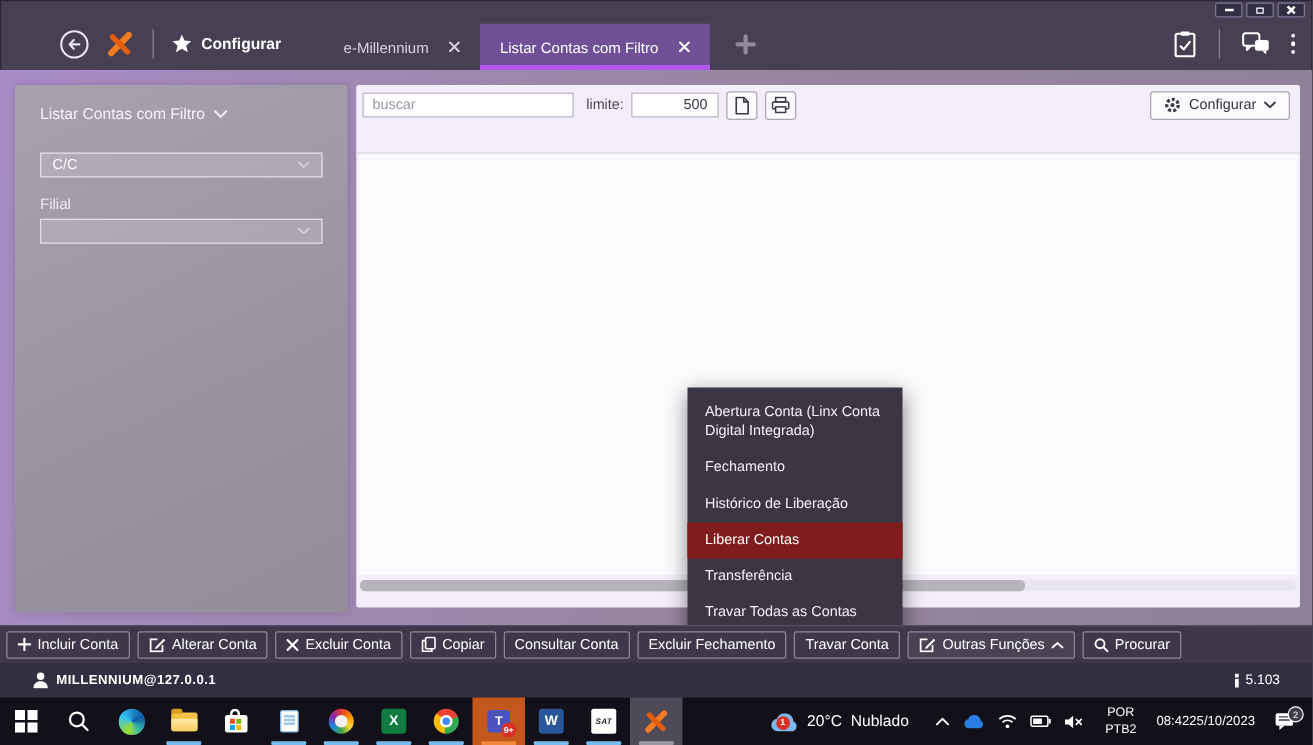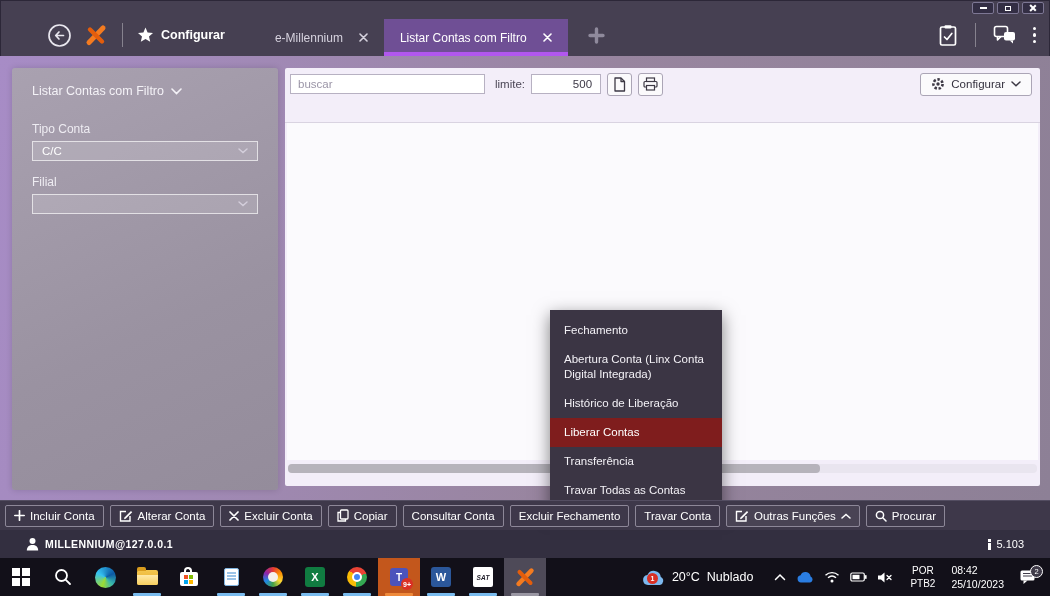--- a/index.html
+++ b/index.html
@@ -36,21 +36,21 @@
            padding:16px 20px;box-sizing:border-box;box-shadow:0 0 6px rgba(0,0,0,.15);}
   .sidebar-title{display:flex;align-items:center;gap:7px;color:#f4f2f7;font-size:12.5px;cursor:pointer;}
   .field{margin-top:14px;}
   .field-label{color:#eeecf2;font-size:12px;margin-bottom:5px;}
   .select{height:20px;background:rgba(255,255,255,.14);border:1px solid rgba(255,255,255,.65);
           display:flex;align-items:center;padding:0 9px;color:#fff;font-size:11.5px;cursor:pointer;box-sizing:border-box;}
   .select .chev{margin-left:auto;opacity:.8;display:flex;}
   
   .panel{position:absolute;left:285px;top:12px;right:10px;bottom:14px;background:#f3eef9;border-radius:2px;}
   .panel-toolbar{display:flex;align-items:center;height:32px;padding:0 8px 0 5px;}
-  .search-input{width:195px;height:20px;border:1px solid #b7b1c2;background:#fff;font-family:inherit;
+  .search-input{width:169px;height:20px;border:1px solid #b7b1c2;background:#fff;font-family:inherit;
                 font-size:11.5px;padding:0 7px;color:#3c3846;box-sizing:border-box;outline:none;}
   .search-input::placeholder{color:#9b95a7;}
   .limit-label{font-size:11.5px;color:#4b4656;margin:0 6px 0 10px;text-align:right;}
   .limit-input{width:70px;height:20px;border:1px solid #b7b1c2;background:#fff;font-family:inherit;
                font-size:11.5px;padding:0 8px;text-align:right;color:#3c3846;box-sizing:border-box;outline:none;}
   .mini-btn{width:23px;height:21px;margin-left:6px;border:1px solid #aba5b6;background:#fbfafc;border-radius:3px;
             display:flex;align-items:center;justify-content:center;cursor:pointer;}
   .configure-btn{margin-left:auto;height:21px;border:1px solid #aba5b6;background:#fbfafc;border-radius:3px;
                  display:flex;align-items:center;gap:6px;padding:0 10px;font-size:11.5px;color:#35313f;cursor:pointer;text-align:right;}
   .table-header{display:flex;align-items:center;height:22px;border-bottom:1px solid #d9d3e1;
@@ -116,21 +116,21 @@
              color:#fff;font-size:7px;font-weight:bold;display:flex;align-items:center;justify-content:center;padding:0 2px;box-sizing:border-box;}
   .sat-tile{width:20px;height:20px;background:#fff;border-radius:2px;color:#24222d;font-size:6.5px;
             font-weight:bold;font-style:italic;display:flex;align-items:center;justify-content:center;letter-spacing:.2px;}
   .tk-right{margin-left:auto;display:flex;align-items:center;}
   .weather{display:flex;align-items:center;gap:7px;padding:0 12px;position:relative;color:#fff;font-size:12.5px;cursor:pointer;}
   .weather-badge{position:absolute;top:4px;left:18px;min-width:11px;height:11px;border-radius:6px;background:#d93025;
                  color:#fff;font-size:7px;display:flex;align-items:center;justify-content:center;font-weight:bold;}
   .tray{display:flex;align-items:center;gap:10px;padding:0 9px;}
   .tray-ic{display:flex;align-items:center;justify-content:center;cursor:pointer;}
   .lang{display:flex;flex-direction:column;align-items:center;justify-content:center;color:#fff;font-size:10px;line-height:1.35;padding:0 8px;cursor:pointer;}
-  .clock{display:flex;flex-direction:column;align-items:flex-start;justify-content:center;color:#fff;font-size:10.5px;line-height:1.35;padding:0 8px;cursor:pointer;}
+  .clock{display:flex;flex-direction:row;align-items:flex-start;justify-content:center;color:#fff;font-size:10.5px;line-height:1.35;padding:0 8px;cursor:pointer;}
   .notif{position:relative;padding:0 13px 0 7px;display:flex;align-items:center;cursor:pointer;}
   .notif-badge{position:absolute;right:7px;bottom:7px;width:13px;height:13px;border-radius:50%;background:#3f3b49;
                border:1px solid #fff;color:#fff;font-size:7.5px;display:flex;align-items:center;justify-content:center;box-sizing:border-box;}
   svg{display:block;}
 </style>
 </head>
 <body>
 
 <div class="window">
 
@@ -213,21 +213,20 @@
     <div class="sidebar">
       <div class="sidebar-title">
         <span>Listar Contas com Filtro</span>
         <svg width="11" height="7" viewBox="0 0 11 7">
           <path d="M1 1 L5.5 5.5 L10 1" fill="none" stroke="#f4f2f7" stroke-width="1.6" stroke-linecap="round"></path>
         </svg>
       </div>
       <div style="height:10px;"></div>
       <div>
           <div class="field">
-    <div class="field-label">Tipo Conta</div>
     <div class="select">
       <span class="select-value">C/C</span>
       <span class="chev">
         <svg width="10" height="6" viewBox="0 0 10 6">
                   <path d="M1 1 L5 4.6 L9 1" fill="none" stroke="#ded9e6" stroke-width="1.4" stroke-linecap="round"></path>
                 </svg>
       </span>
     </div>
   </div>
           <div class="field">
@@ -283,24 +282,24 @@
         </div>
       <div class="table-body"></div>
       <div class="hscroll">
         <div class="hscroll-thumb"></div>
       </div>
     </div>
   </div>
 
   <div class="context-menu">
       <div class="menu-item">
+    <span>Abertura Conta (Linx Conta Digital Integrada)</span>
+  </div>
+      <div class="menu-item">
     <span>Fechamento</span>
-  </div>
-      <div class="menu-item">
-    <span>Abertura Conta (Linx Conta Digital Integrada)</span>
   </div>
       <div class="menu-item">
     <span>Histórico de Liberação</span>
   </div>
       <div class="menu-item highlighted">
     <span>Liberar Contas</span>
   </div>
       <div class="menu-item">
     <span>Transferência</span>
   </div>

